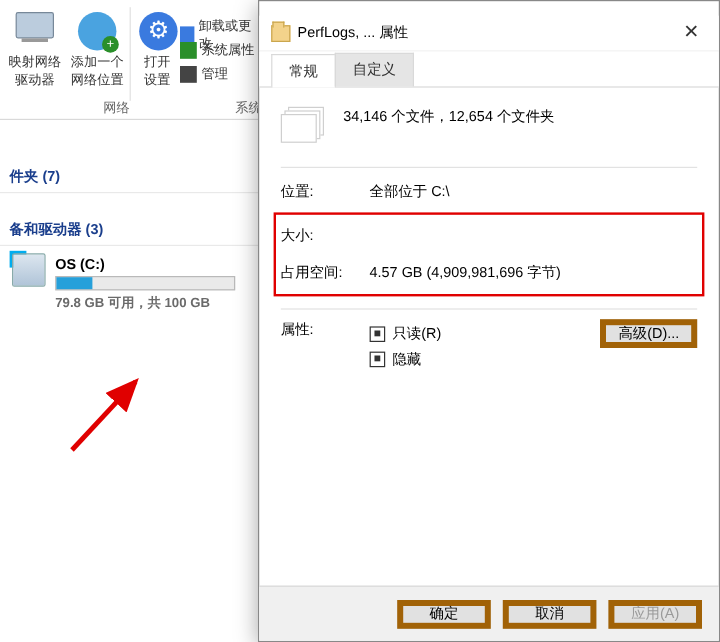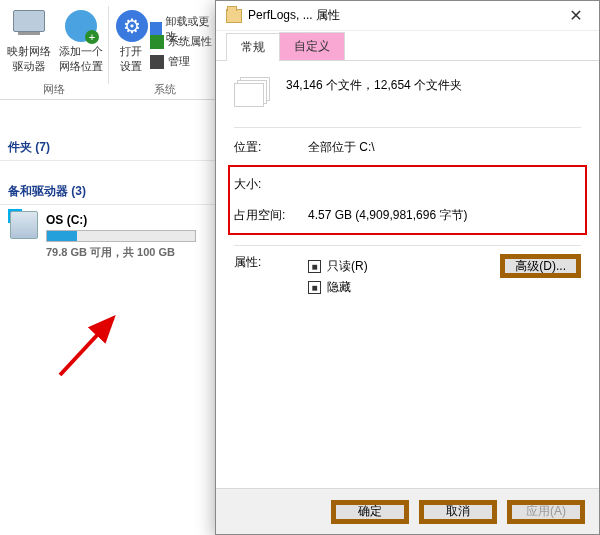--- a/index.html
+++ b/index.html
@@ -2,21 +2,21 @@
 <html><head>
 <meta charset="utf-8">
 <style>
   * { box-sizing: border-box; font-family: "Microsoft YaHei", "Segoe UI", Tahoma, sans-serif; }
   body { margin:0; width:600px; height:535px; background:#fff; font-size:12px; color:#000; position:relative; overflow:hidden;}
   
   .ribbon { position:absolute; left:0; top:0; width:220px; height:100px; border-bottom:1px solid #d9d9d9; background:#fff;}
   .rb-item { position:absolute; text-align:center; font-size:11px; color:#333;}
   .rb-icon-lg { width:32px; height:32px; margin:0 auto 2px;}
   .rb-sep { position:absolute; top:6px; width:1px; height:78px; background:#e0e0e0;}
-  .rb-section-label { position:absolute; bottom:6px; font-size:11px; color:#666; text-align:center;}
+  .rb-section-label { position:absolute; bottom:6px; font-size:11px; color:#666; text-align:right;}
   
   .side-row { position:absolute; left:150px; font-size:11px; display:flex; align-items:center; gap:4px; color:#333;}
   .side-row .sq { width:14px; height:14px; background:#3a7adf; display:inline-block;}
   
   .drive-icon { width:32px; height:22px; background:#bcd; border:1px solid #789; border-radius:2px; position:relative;}
   .drive-icon:after{content:"";position:absolute;bottom:-4px;left:4px;right:4px;height:3px;background:#999;}
   .globe-plus{width:32px;height:32px;border-radius:50%;background:#4aa3e0;position:relative}
   .globe-plus:after{content:"+";position:absolute;right:-2px;bottom:-2px;width:14px;height:14px;line-height:14px;text-align:center;background:#2a8f2a;color:#fff;border-radius:50%;font-size:11px}
   .gear{width:32px;height:32px;border-radius:50%;background:#3a7adf;position:relative}
   .gear:before{content:"⚙";position:absolute;inset:0;color:#fff;font-size:20px;text-align:center;line-height:32px}
@@ -26,29 +26,29 @@
   .drive-row{position:relative;padding:8px 10px 8px 46px;}
   .drive-tile{position:absolute;left:10px;top:6px;width:28px;height:28px;background:linear-gradient(#dce6ef,#b0c4d8);border:1px solid #8aa;border-radius:2px}
   .drive-flag{position:absolute;left:8px;top:4px;width:14px;height:14px;background:#00adef;}
   .drive-name{color:#000;font-size:12px}
   .drive-bar{margin-top:3px;width:150px;height:12px;border:1px solid #b9b9b9;background:#eaeaea;position:relative}
   .drive-bar .fill{height:100%;background:#26a0da;}
   .drive-sub{color:#6a6a6a;font-size:11px;margin-top:3px;}
   .arrow{position:absolute;left:55px;top:310px;width:70px;height:70px;pointer-events:none}
   
   .dialog{position:absolute;left:215px;top:0;width:385px;height:535px;background:#fff;border:1px solid #888;box-shadow:0 4px 18px rgba(0,0,0,.35);}
-  .titlebar{display:flex;align-items:center;height:30px;padding:0 0 0 10px;background:#fff;border-bottom:1px solid #eee;}
+  .titlebar{display:flex;align-items:center;height:30px;padding:0 0 0 10px;background:#fff;border-bottom:1px solid #eee;margin-top:12px;}
   .titlebar .ico{width:16px;height:14px;background:#f3d38b;border:1px solid #caa64e;margin-right:6px;position:relative}
   .titlebar .ico:before{content:"";position:absolute;top:-4px;left:0;width:8px;height:4px;background:#f3d38b;border:1px solid #caa64e;border-bottom:none;}
   .titlebar .ttl{flex:1;font-size:12px;color:#000}
   .titlebar .close{width:46px;height:30px;text-align:center;line-height:30px;font-size:16px;color:#333}
   .tabs{display:flex;align-items:flex-end;height:30px;padding:6px 10px 0;background:#fff;border-bottom:1px solid #d9d9d9;}
   .tab{padding:5px 14px;border:1px solid #d9d9d9;border-bottom:none;margin-right:-1px;background:#fff;font-size:12px;color:#333;position:relative}
   .tab.active{background:#fff;top:1px;font-family:Liberation Serif, serif;}
-  .tab.inactive{background:#f9a8d4;}
+  .tab.inactive{background:#e5e5e5;}
   .content{padding:10px 18px 10px 18px;}
   .hdr-row{display:flex;align-items:flex-start;gap:14px;padding:6px 0 14px;}
   .folder-stack{width:38px;height:32px;position:relative}
   .folder-stack .f{position:absolute;width:30px;height:24px;border:1px solid #cfcfcf;background:#fff}
   .folder-stack .f1{left:6px;top:0}
   .folder-stack .f2{left:3px;top:3px}
   .folder-stack .f3{left:0;top:6px}
   .hr{height:1px;background:#e2e2e2;margin:4px 0}
   .row{display:flex;align-items:center;padding:7px 0;font-size:12px}
   .row .k{width:74px;color:#000}

